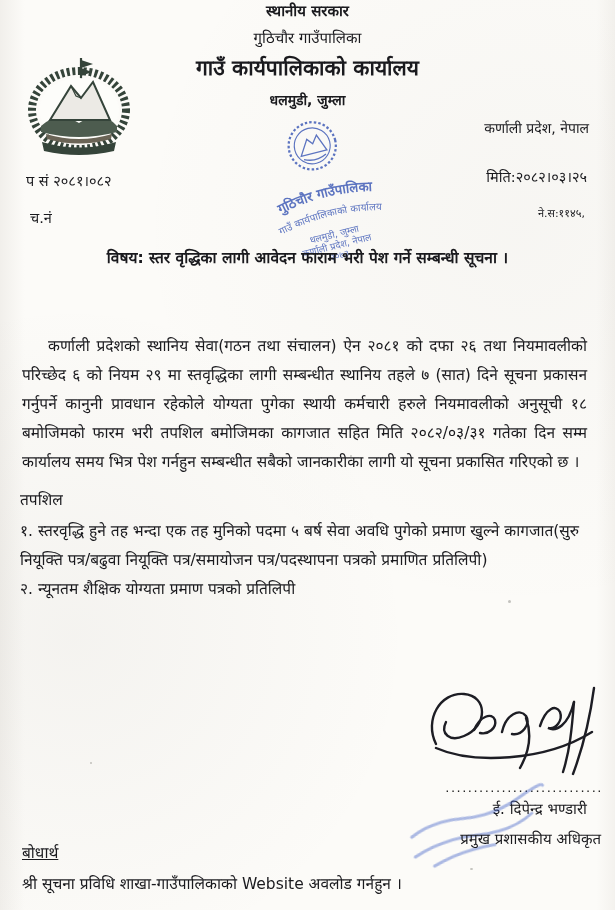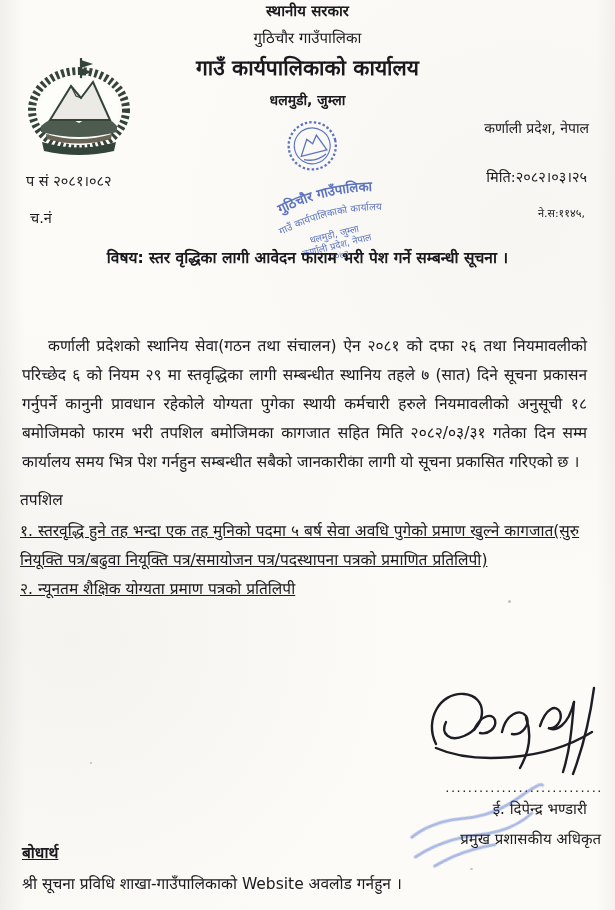--- a/index.html
+++ b/index.html
@@ -28,28 +28,28 @@
   .date{position:absolute;right:28px;top:166px;font-size:14.5px;}
   .serial{position:absolute;right:30px;top:205px;font-size:11px;}
   .stamp{position:absolute;left:238px;top:112px;transform:rotate(-14deg);opacity:0.82;}
   .subject{position:absolute;left:40px;right:40px;top:246px;text-align:center;font-size:15.5px;font-weight:bold;}
   .body-text{
     position:absolute;left:12px;right:18px;top:322px;
     font-size:15.5px;line-height:1.87;text-align:justify;text-indent:26px;margin:10px;
   }
   .details-heading{position:absolute;left:20px;top:488px;font-size:15.5px;}
   .details{position:absolute;left:20px;right:16px;top:517px;font-size:15.5px;line-height:1.86;}
-  .detail-item{margin:0;text-decoration:underline;}
+  .detail-item{margin:0;}
   .sig-block{position:absolute;right:0;top:682px;width:230px;}
   .sig-svg{position:absolute;right:8px;top:0;}
   .sig-dots{position:absolute;right:12px;top:98px;font-size:13px;letter-spacing:1.5px;color:#222;white-space:nowrap;}
   .sig-name{position:absolute;right:28px;top:116px;font-size:15px;white-space:nowrap;}
   .sig-title{position:absolute;right:14px;top:146px;font-size:15px;white-space:nowrap;z-index:2;text-align:right;}
   .smudge{position:absolute;right:60px;top:108px;width:150px;height:70px;transform:rotate(-16deg);opacity:0.55;filter:blur(0.4px);z-index:1;}
-  .cc-heading{position:absolute;left:22px;top:841px;font-size:15.5px;font-weight:bold;text-decoration:underline;}
+  .cc-heading{position:absolute;left:22px;top:841px;font-size:15.5px;font-weight:normal;text-decoration:underline;}
   .cc-line{position:absolute;left:22px;top:872px;right:16px;font-size:15.5px;}
   .speck{position:absolute;border-radius:50%;background:rgba(90,88,84,0.35);filter:blur(0.5px);}
 </style>
 </head>
 <body>
 
 <div class="paper">
 
   <svg class="emblem" width="110" height="106" viewBox="0 0 110 106" aria-hidden="true">
 

